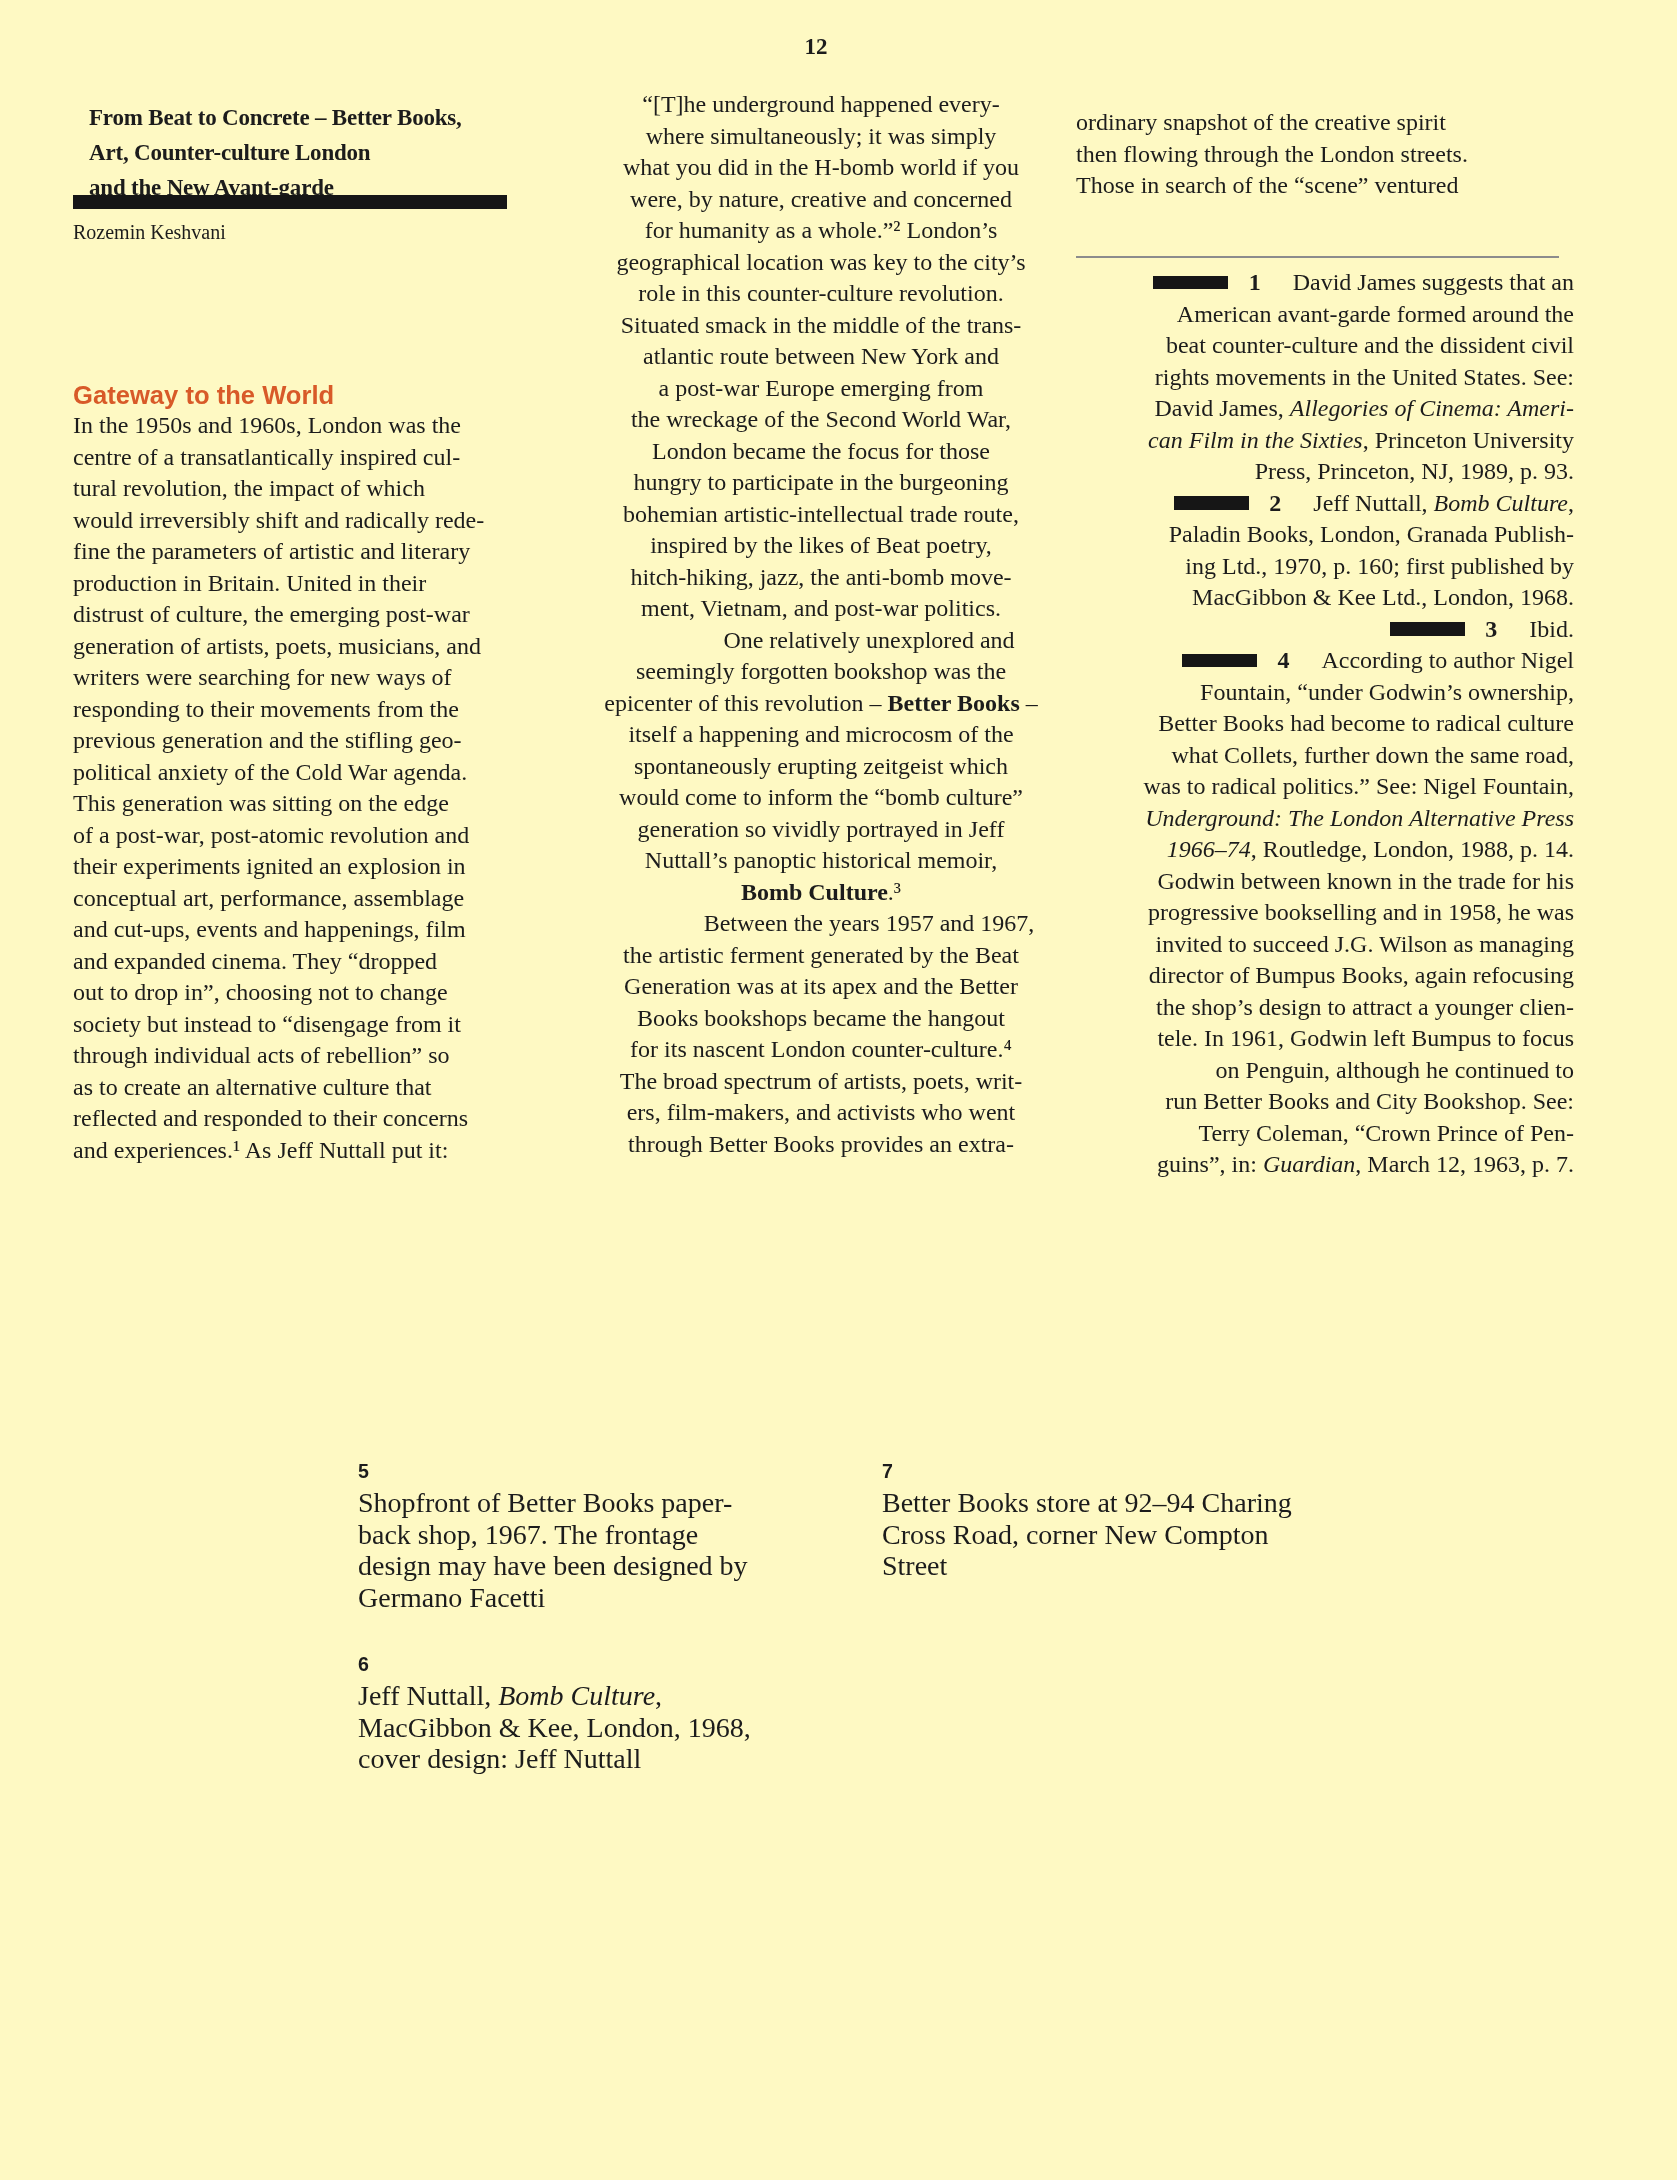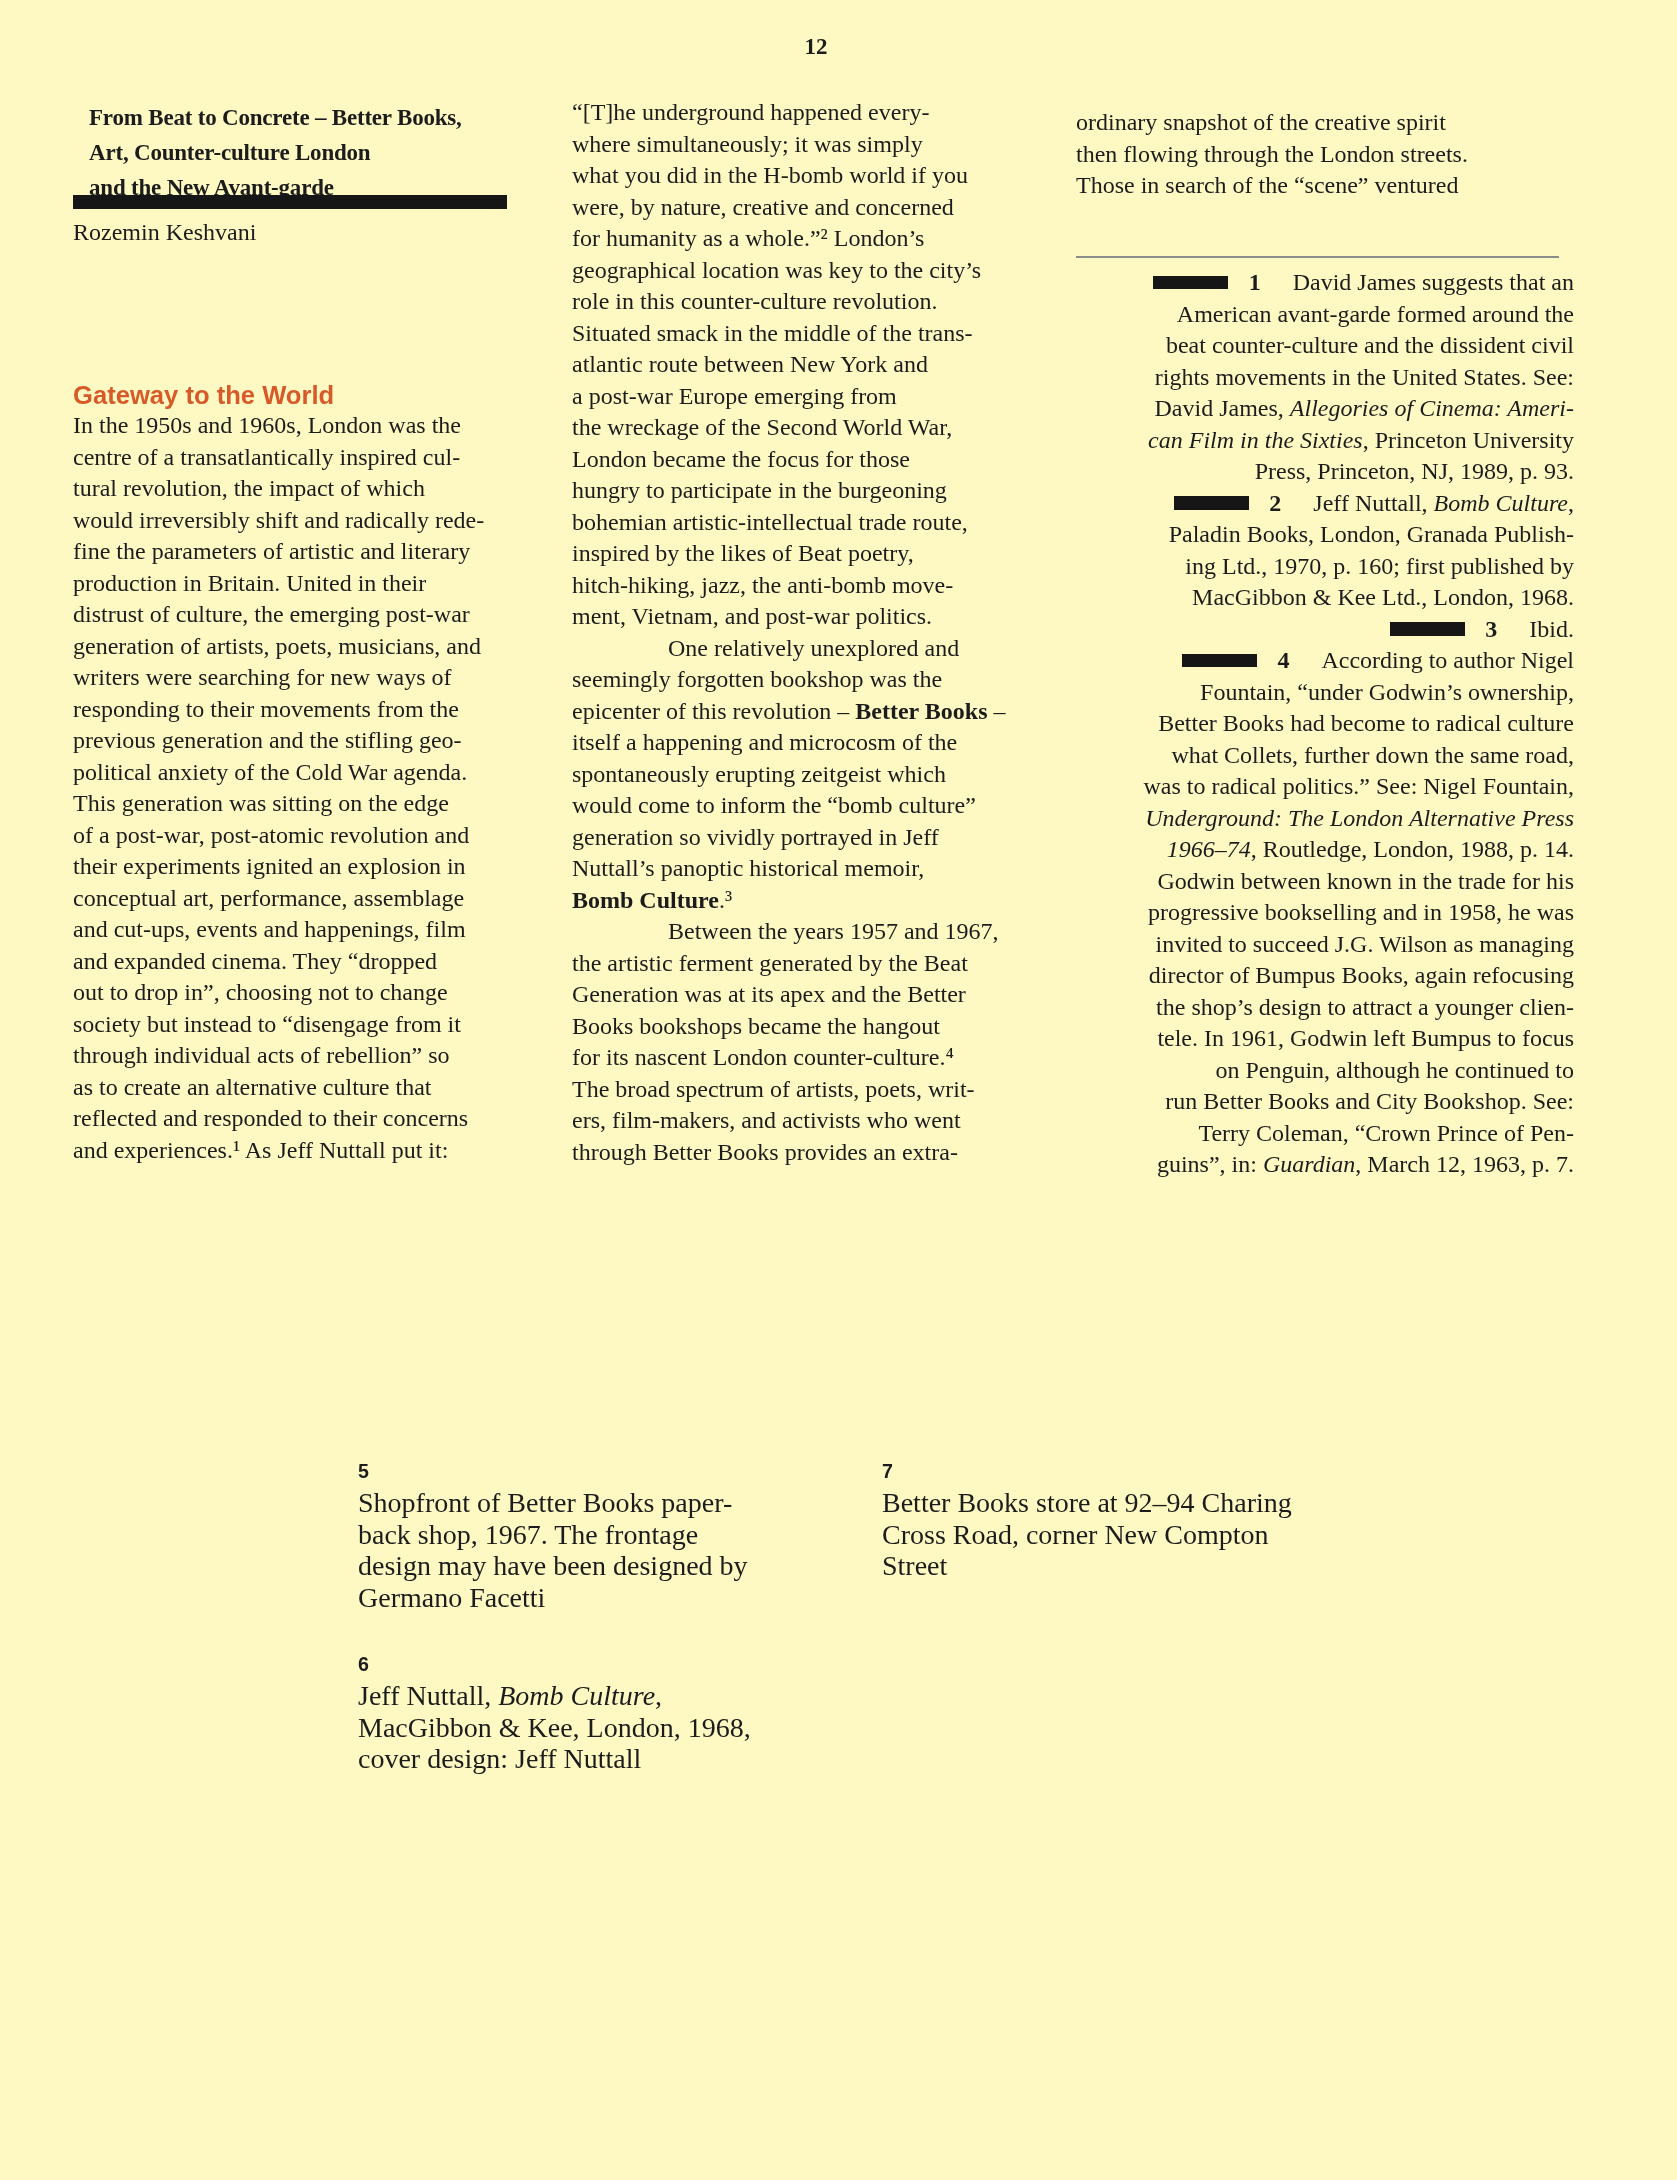--- a/index.html
+++ b/index.html
@@ -22,33 +22,33 @@
     font-family:Liberation Serif, serif;
     font-weight:bold;font-size:23px;line-height:35px;
     letter-spacing:-0.2px;
   }
   .title-rule{
     position:absolute;left:73px;top:195px;width:434px;height:13.6px;
     background:#161616;
   }
   .author{
     position:absolute;left:73px;top:217px;
-    font-size:24px;line-height:31.5px;
+    font-size:20px;line-height:31.5px;
   }
   .section-heading{
     position:absolute;left:73px;top:380px;
     font-family:"Liberation Sans", sans-serif;
     font-weight:bold;font-size:25.6px;line-height:31.5px;
   }
   .bodycol{
     position:absolute;width:498px;
     font-size:24px;line-height:31.5px;
   }
   .col1{left:73px;top:410px;}
-  .col2{left:572px;top:97px;}
+  .col2{left:572px;top:89px;text-align:center;}
   .col3text{left:1076px;top:107px;}
   .fn-divider{
     position:absolute;left:1076px;top:256px;width:483px;height:1.7px;
     background:#8c8c8c;
   }
   .footnotes{left:1076px;top:267px;text-align:right;}
   .fn-bar{
     display:inline-block;width:75px;height:13.6px;background:#161616;
     margin-right:20.4px;vertical-align:0.9px;
   }

